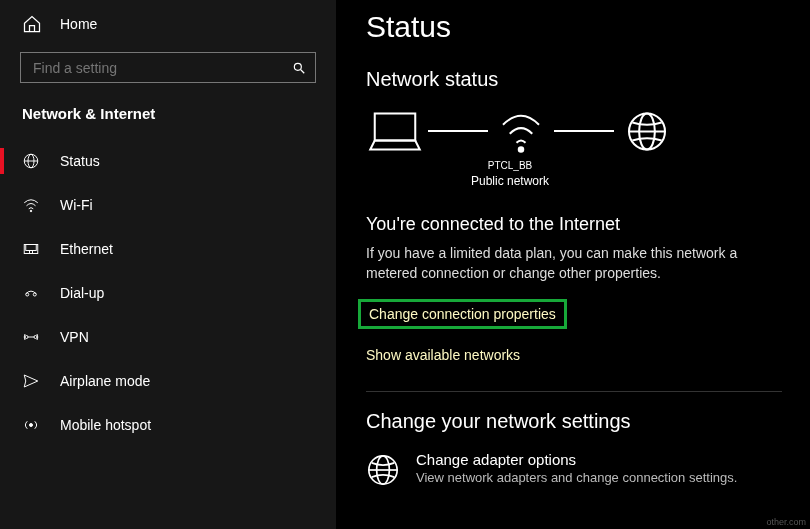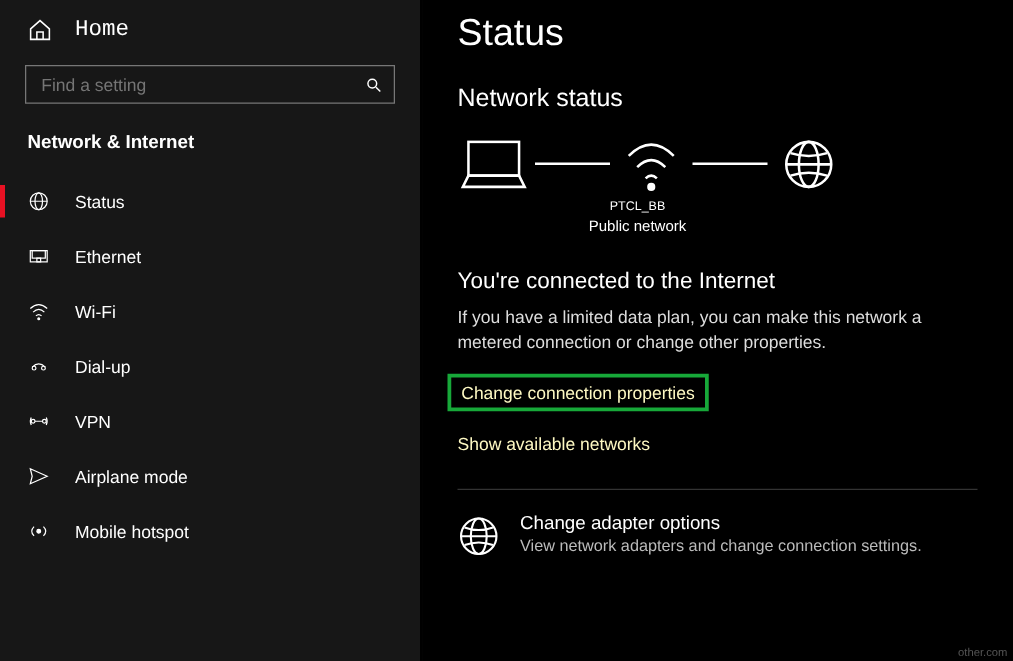--- a/index.html
+++ b/index.html
@@ -19,21 +19,21 @@
     padding: 0;
     height: 100%;
     border-right: 2px solid #000;
   }
   .home-row {
     display: flex;
     align-items: center;
     padding: 14px 22px 14px 22px;
   }
   .home-row .icon { width: 20px; height: 20px; margin-right: 18px; }
-  .home-row .label { font-size: 18px; font-family: Liberation Mono, monospace; }
+  .home-row .label { font-size: 14px; }
   .search-wrap {
     margin: 4px 20px 16px 20px;
   }
   .search {
     width: 100%;
     height: 31px;
     background: #171717;
     border: 1px solid #777;
     color: #aaa;
     padding: 0 36px 0 12px;
@@ -188,38 +188,38 @@
           <ellipse cx="12" cy="12" rx="4" ry="9"></ellipse>
           <line x1="3" y1="12" x2="21" y2="12"></line>
         </svg>
     </span>
     <span>Status</span>
   </div>
 
   <div class="nav-item">
     <span class="icon">
       <svg viewBox="0 0 24 24" stroke-width="1.3">
-          <rect x="3" y="6" width="18" height="12"></rect>
-          <rect x="5" y="6" width="14" height="8"></rect>
-          <rect x="10" y="14" width="4" height="4"></rect>
-        </svg>
-    </span>
-    <span>Ethernet</span>
-  </div>
-
-  <div class="nav-item">
-    <span class="icon">
-      <svg viewBox="0 0 24 24" stroke-width="1.3">
           <path d="M3 9 Q12 1 21 9"></path>
           <path d="M6 13 Q12 7 18 13"></path>
           <path d="M9 17 Q12 14 15 17"></path>
           <circle cx="12" cy="20" r="1" fill="#fff"></circle>
         </svg>
     </span>
     <span>Wi-Fi</span>
+  </div>
+
+  <div class="nav-item">
+    <span class="icon">
+      <svg viewBox="0 0 24 24" stroke-width="1.3">
+          <rect x="3" y="6" width="18" height="12"></rect>
+          <rect x="5" y="6" width="14" height="8"></rect>
+          <rect x="10" y="14" width="4" height="4"></rect>
+        </svg>
+    </span>
+    <span>Ethernet</span>
   </div>
 
   <div class="nav-item">
     <span class="icon">
       <svg viewBox="0 0 24 24" stroke-width="1.3">
           <path d="M5 13 Q12 6 19 13"></path>
           <circle cx="7" cy="14" r="2"></circle>
           <circle cx="17" cy="14" r="2"></circle>
         </svg>
     </span>
@@ -302,20 +302,21 @@
 
   <div>
     <span class="link highlight">Change connection properties</span>
   </div>
   <div>
     <span class="link plain">Show available networks</span>
   </div>
 
   <div class="divider"></div>
 
+  <div class="subhead">Change your network settings</div>
 
   <div class="adapter-row">
     <span class="icon">
       <svg viewBox="0 0 24 24" stroke-width="1.2">
           <circle cx="12" cy="12" r="10"></circle>
           <ellipse cx="12" cy="12" rx="4.5" ry="10"></ellipse>
           <line x1="2" y1="12" x2="22" y2="12"></line>
           <path d="M4 7 Q12 10 20 7"></path>
           <path d="M4 17 Q12 14 20 17"></path>
         </svg>

